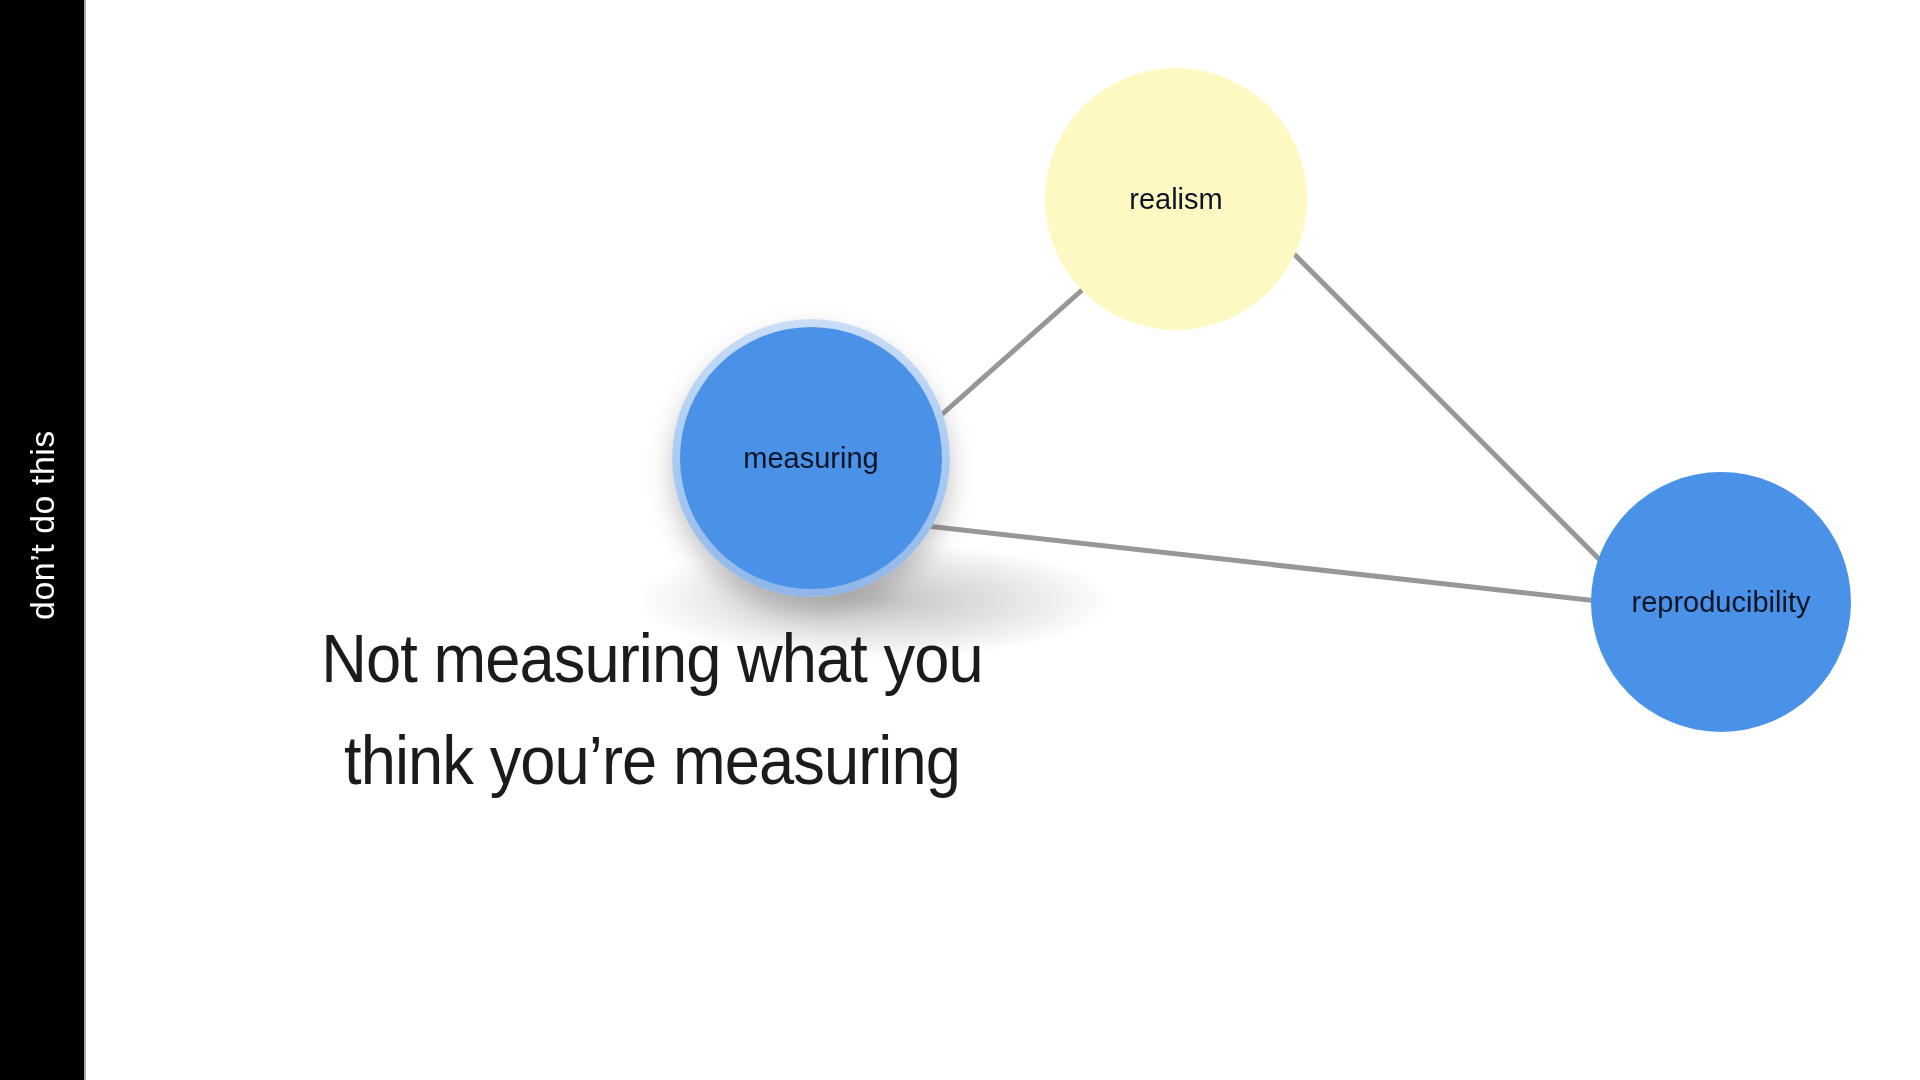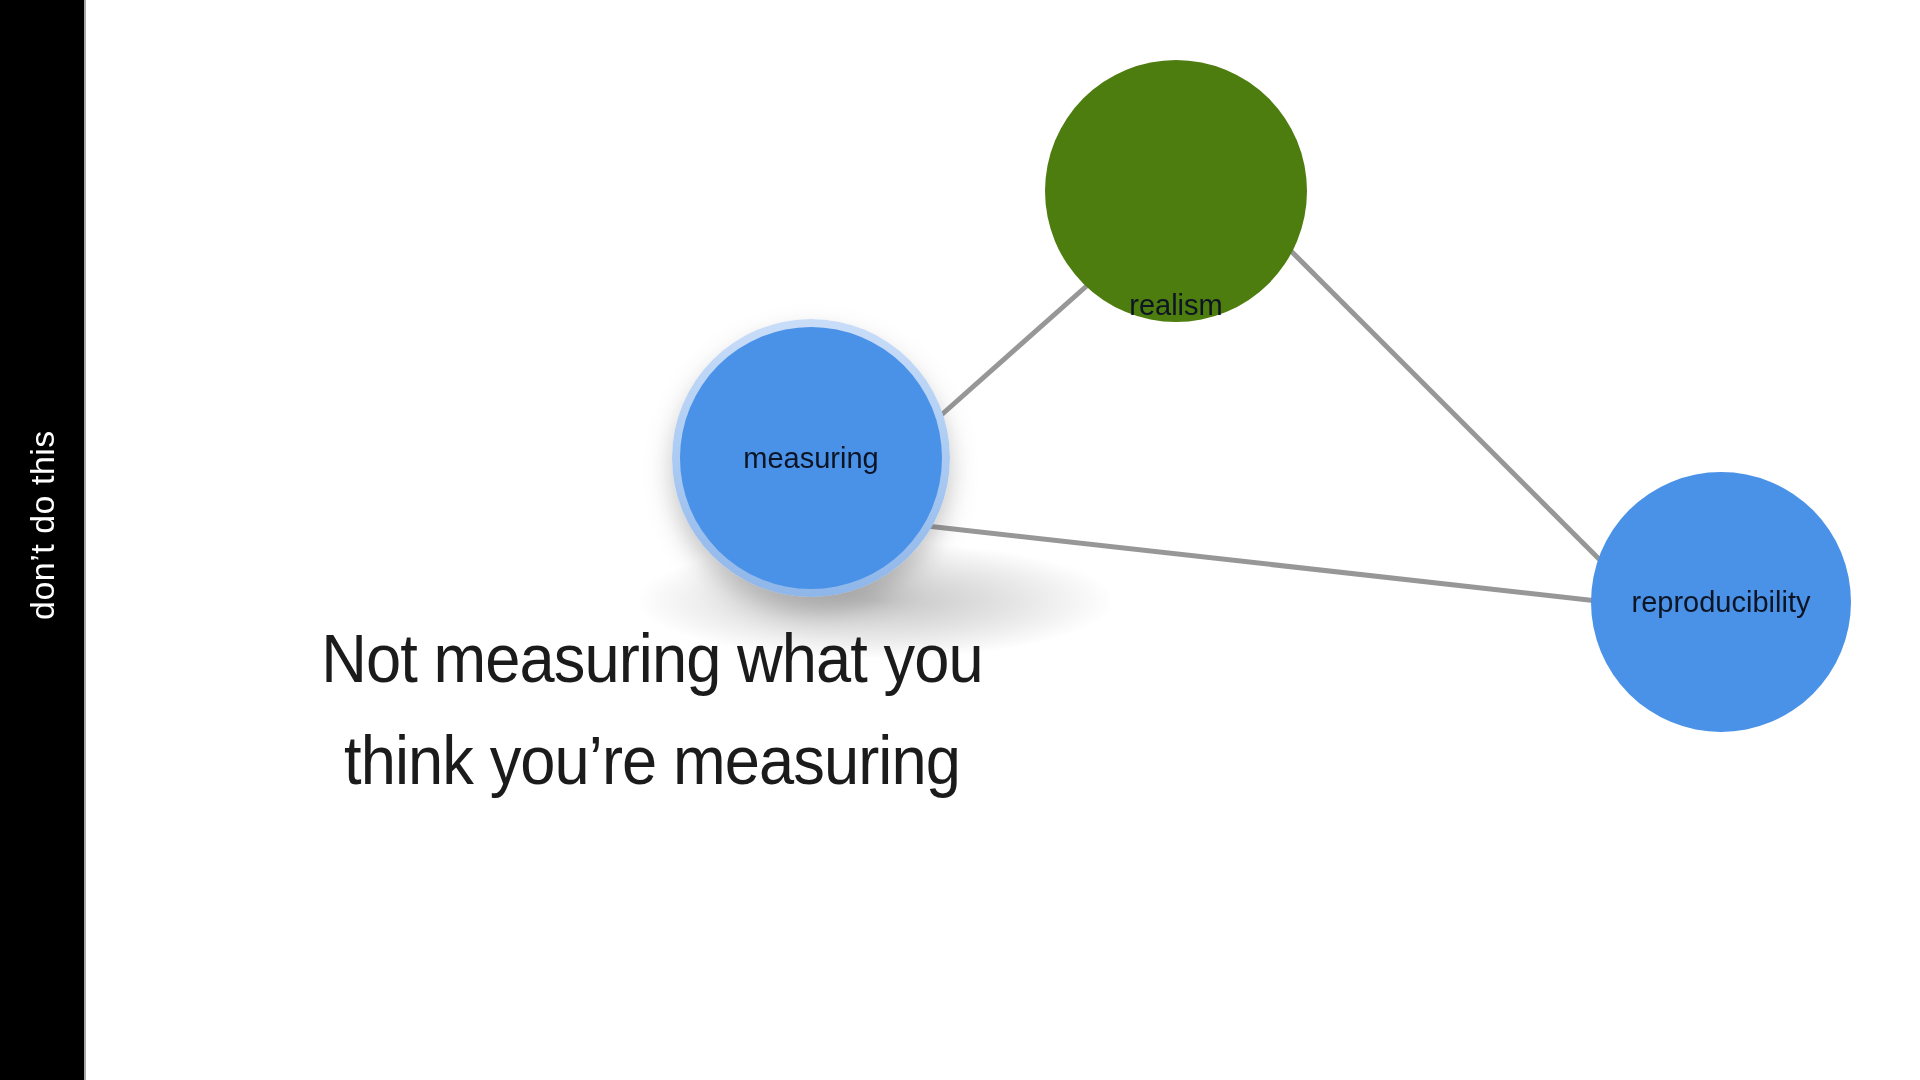--- a/index.html
+++ b/index.html
@@ -76,21 +76,21 @@
 
   <div class="ground-shadow"></div>
 
   <svg class="edges" width="1920" height="1080">
       <line x1="930" y1="425" x2="1090" y2="283" stroke="#979797" stroke-width="5"></line>
       <line x1="1280" y1="240" x2="1620" y2="580" stroke="#979797" stroke-width="5"></line>
       <line x1="900" y1="523" x2="1660" y2="608" stroke="#979797" stroke-width="5"></line>
     </svg>
 
   <div id="nodes-layer">
-      <div class="node" style="background: #4d7c0f; left: 1045px; top: 60px; width: 262px; height: 262px; align-items: flex-end;">
+      <div class="node" style="background: #fef9c3; left: 1045px; top: 68px; width: 262px; height: 262px;">
         <span class="node-label" style="color: rgb(13, 21, 36);">realism</span>
       </div>
       <div class="node-ring" style="left: 672px; top: 319px; width: 278px; height: 278px;">
         <div class="node" style="background: rgb(74, 145, 232);">
           <span class="node-label" style="color: rgb(13, 21, 36);">measuring</span>
         </div>
       </div>
       <div class="node" style="background: rgb(74, 145, 232); left: 1591px; top: 472px; width: 260px; height: 260px;">
         <span class="node-label" style="color: rgb(13, 21, 36);">reproducibility</span>
       </div>

